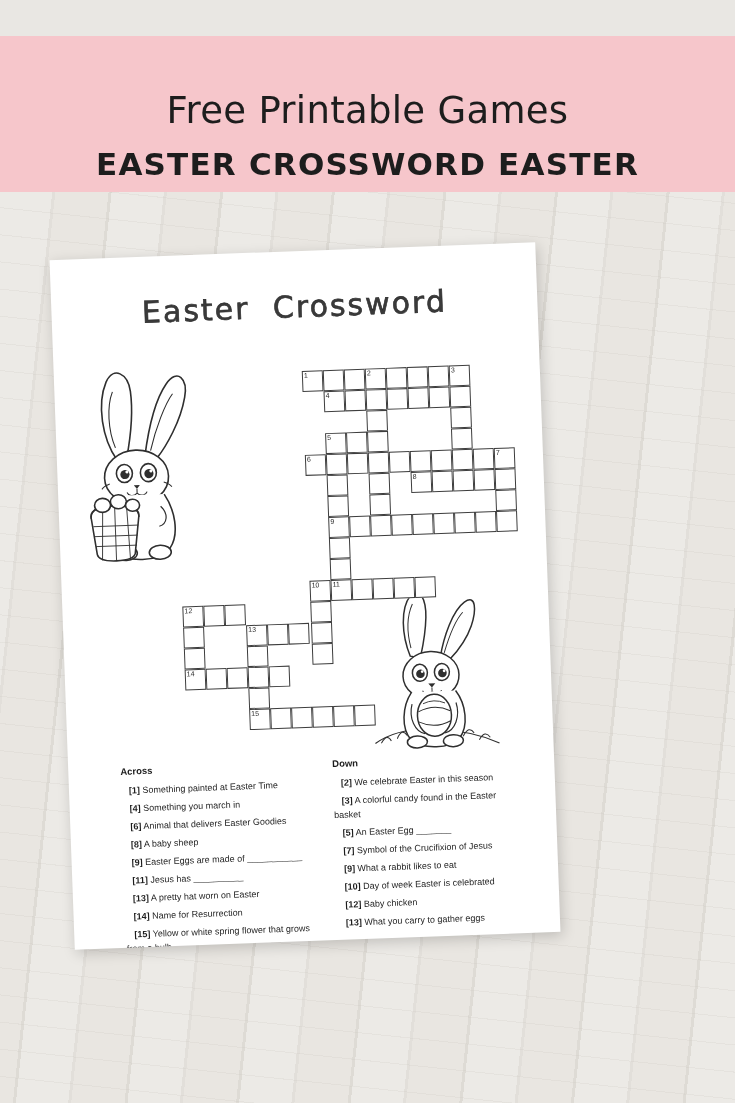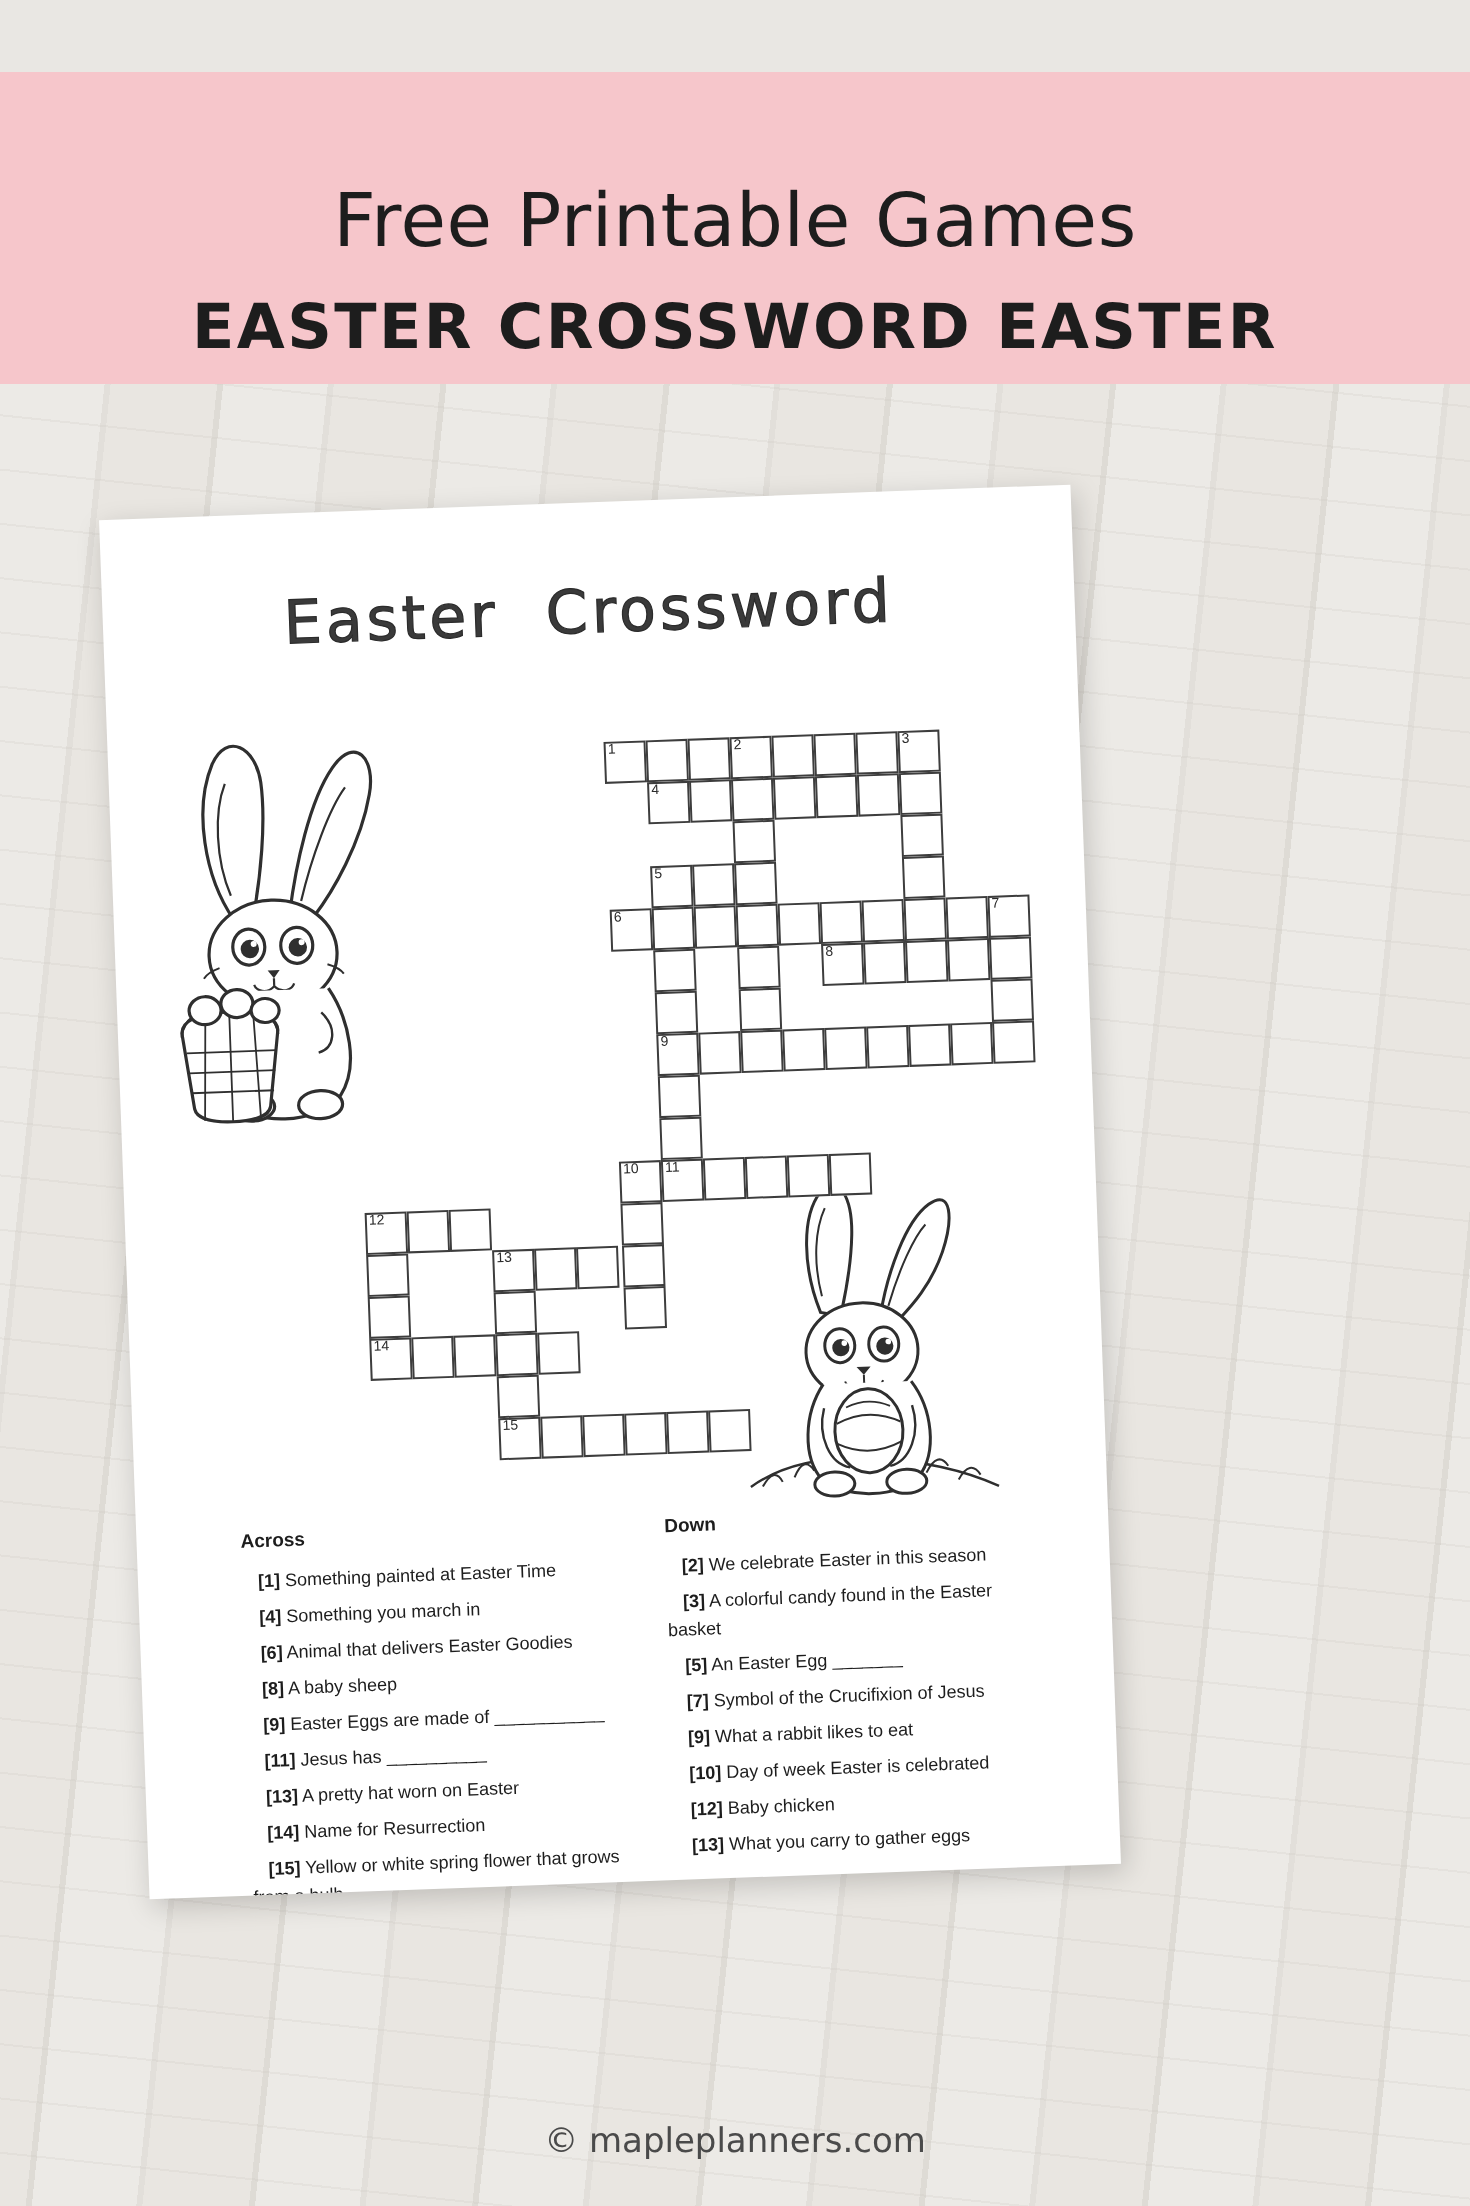--- a/index.html
+++ b/index.html
@@ -428,15 +428,14 @@
             <div class="clue-item"><b>[9]</b> What a rabbit likes to eat</div>
             <div class="clue-item"><b>[10]</b> Day of week Easter is celebrated</div>
             <div class="clue-item"><b>[12]</b> Baby chicken</div>
             <div class="clue-item"><b>[13]</b> What you carry to gather eggs</div>
           </div>
       </div>
     </div>
 
   </div>
 
-  <div class="credit">© mapleplanners.com</div>
 
 </div>
 
 </body></html>

